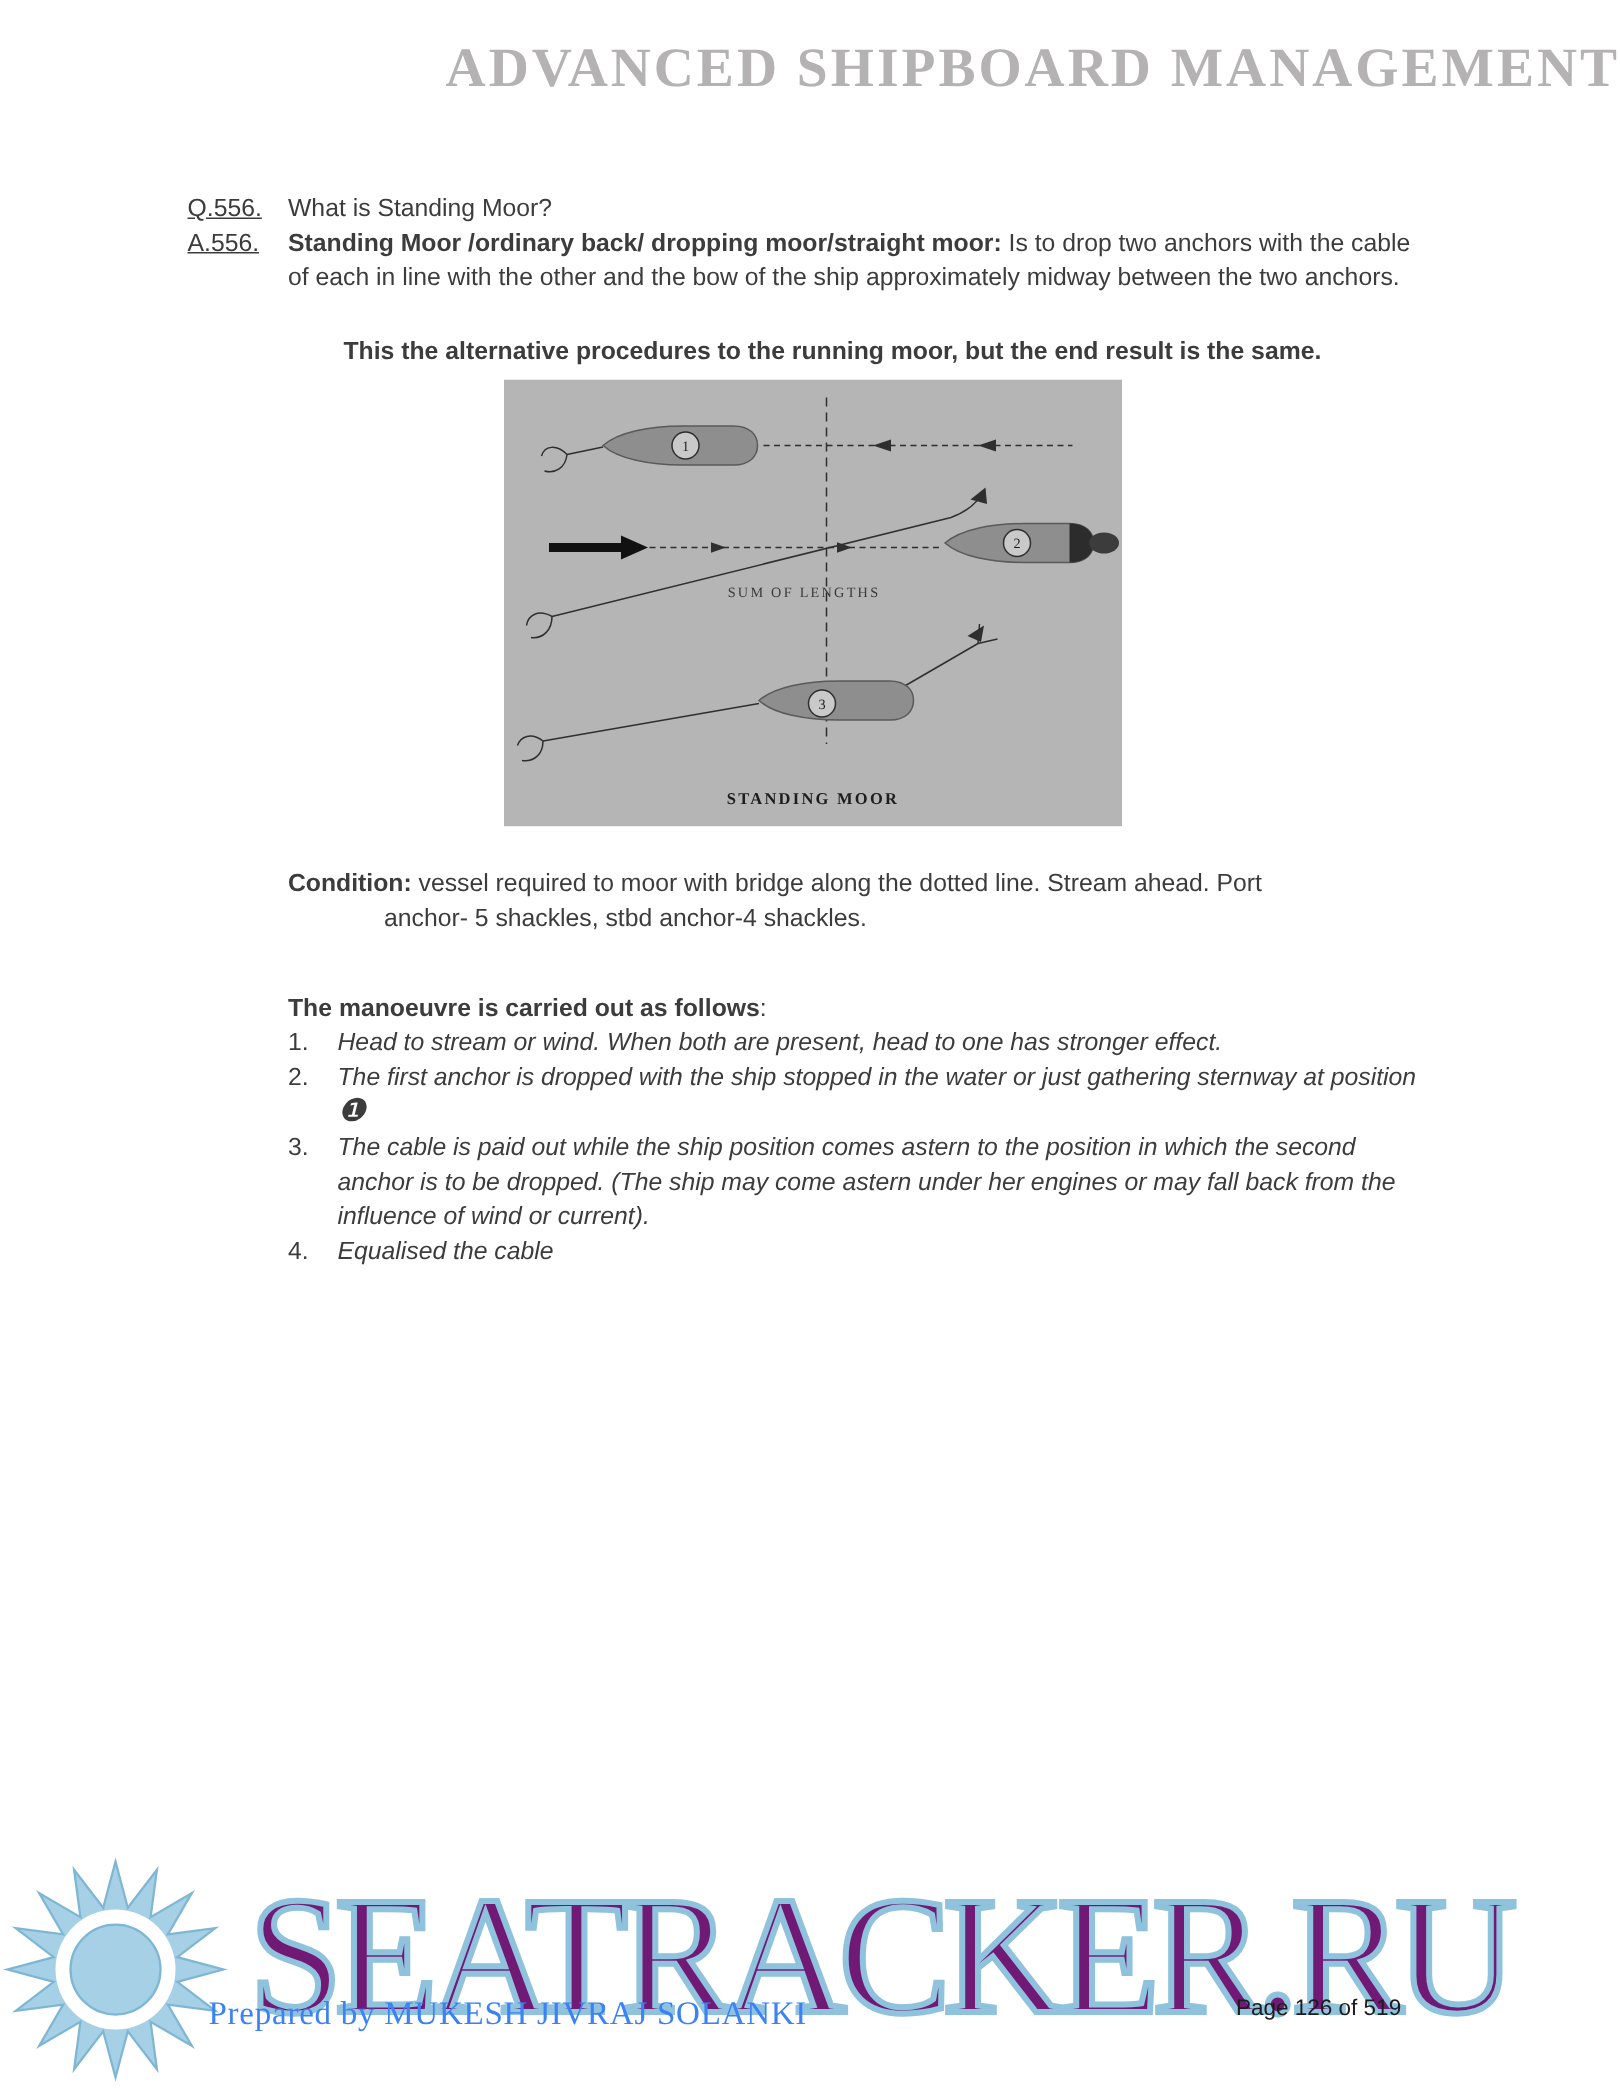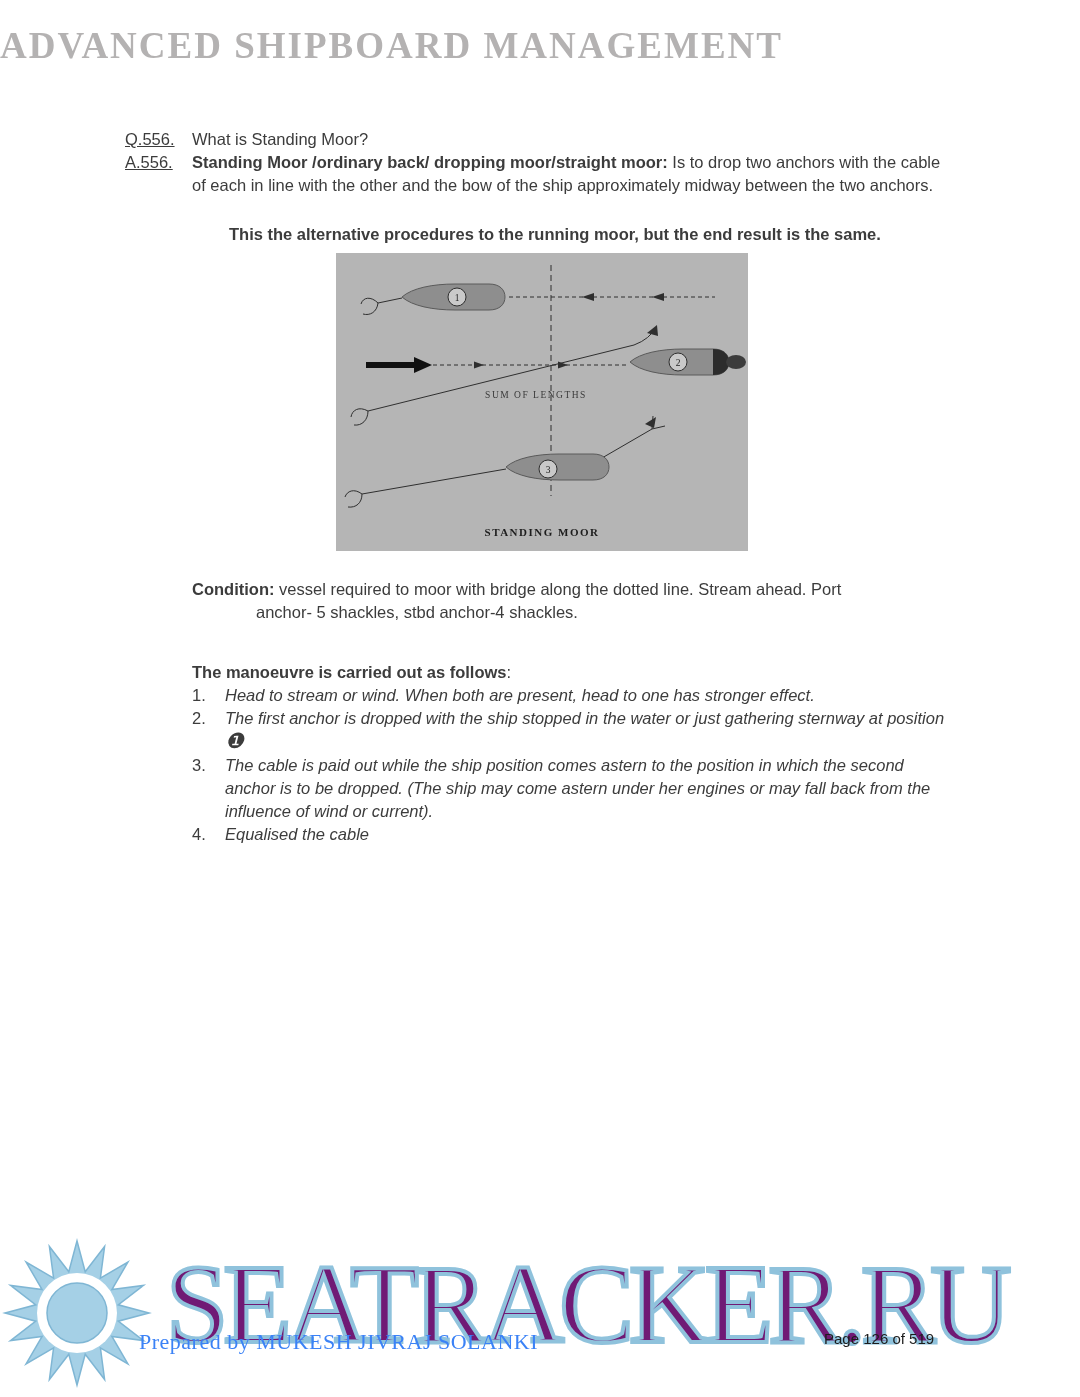--- a/index.html
+++ b/index.html
@@ -2,21 +2,21 @@
 <html><head>
 <meta charset="utf-8">
 <style>
   * { margin:0; padding:0; box-sizing:border-box; }
   html,body { background:#ffffff; }
   .page {
     position:relative; width:1080px; height:1397px; background:#ffffff;
     overflow:hidden; font-family:"Liberation Sans", sans-serif; color:#3c3c3c;
   }
   .header-title {
-    position:absolute; top:24px; left:0; width:100%; text-align:left;
+    position:absolute; top:24px; left:0; width:100%; text-align:right;
     font-family:"Liberation Serif", serif; font-weight:bold; font-size:37px;
     letter-spacing:2px; color:#b4b2b2;
   }
   .content { position:absolute; left:125px; top:128px; width:832px; font-size:16.5px; line-height:23px; }
   .row { display:flex; }
   .label-col { flex:0 0 67px;text-decoration:underline; }
   .text-col { flex:1; }
   .bold { font-weight:bold; }
   .alt-note { margin-left:104px; margin-top:26px;font-weight:bold; }
   .diagram-wrap { margin-left:211px; margin-top:7px; width:412px; height:298px; }

